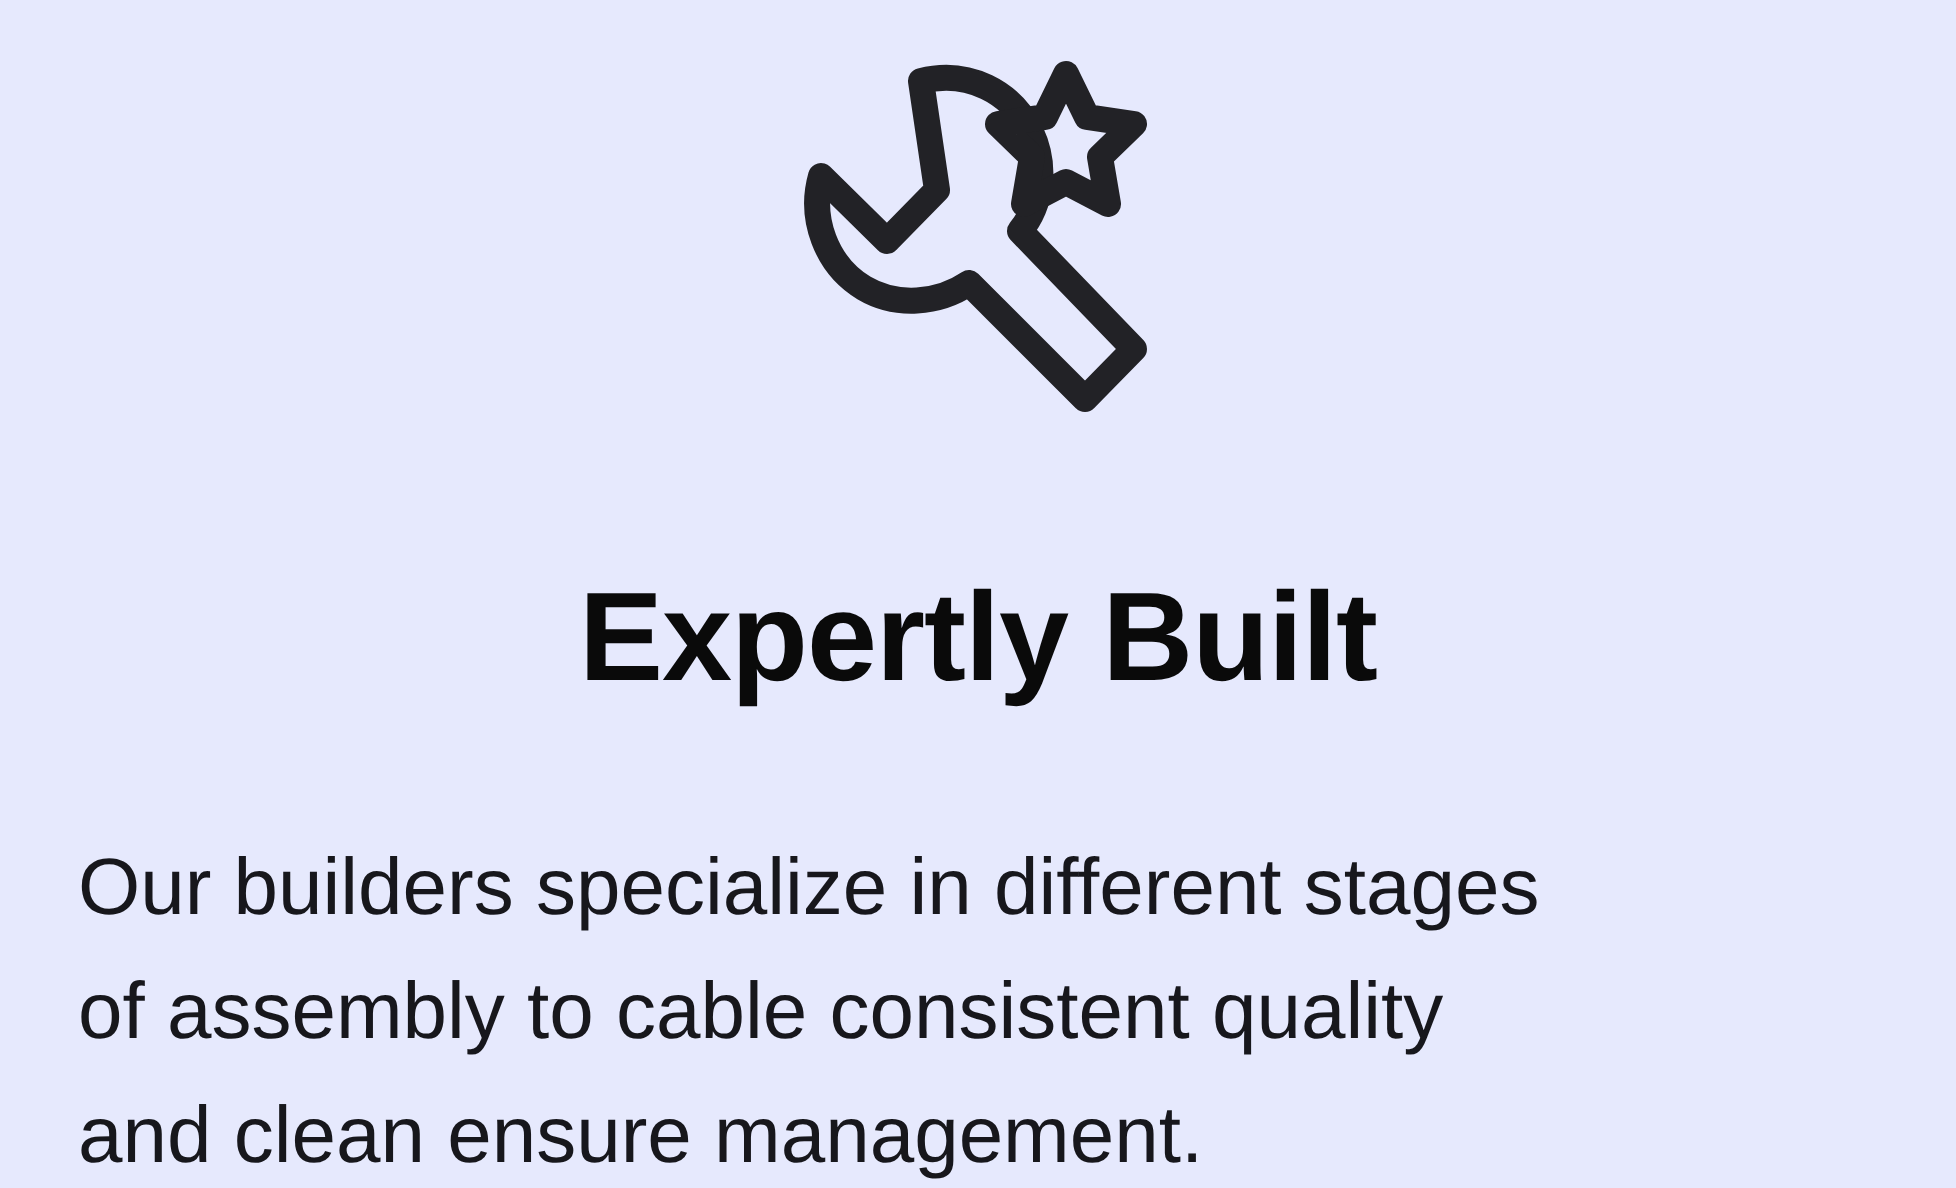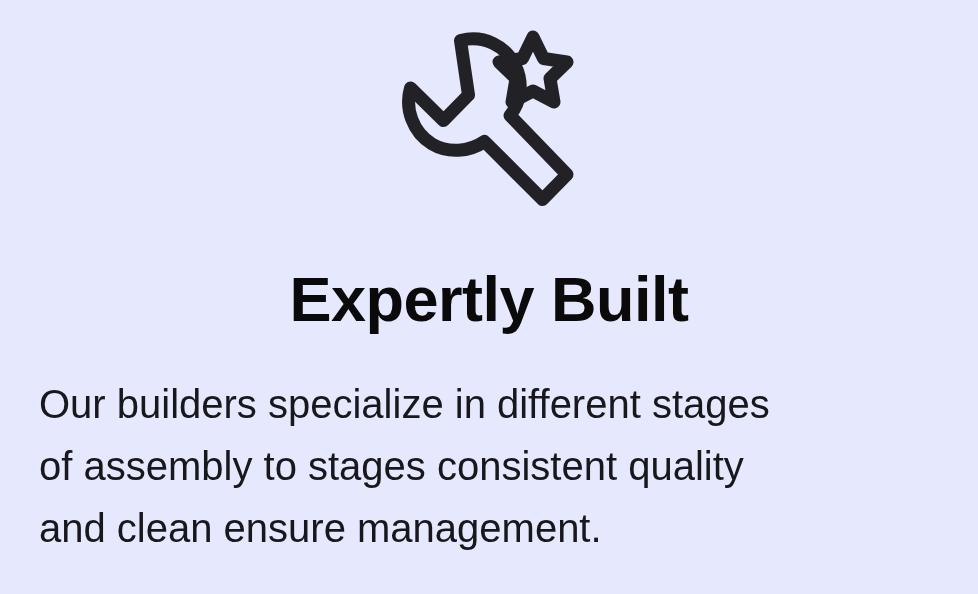--- a/index.html
+++ b/index.html
@@ -15,20 +15,21 @@
   }
   .feature-card {
     width: 978px;
     height: 594px;
     box-sizing: border-box;
     background: #e6e9fd;
     display: flex;
     flex-direction: column;
     align-items: center;
     padding-top: 28px;
+    gap: 20px;
   }
   .icon-wrap {
     width: 200px;
     height: 200px;
     display: block;
     flex: none;
   }
   .icon-wrap svg {
     display: block;
     width: 200px;
@@ -91,17 +92,17 @@
                L 110 34
                L 133.5 30.5
                Z"></path>
     </svg>
   </div>
 
   <h1 class="card-title">Expertly Built</h1>
 
   <p class="card-body">
     <span class="body-line">Our builders specialize in different stages</span>
-    <span class="body-line">of assembly to stages consistent quality</span>
+    <span class="body-line">of assembly to cable consistent quality</span>
     <span class="body-line">and clean ensure management.</span>
   </p>
 
 </div>
 
 </body></html>

